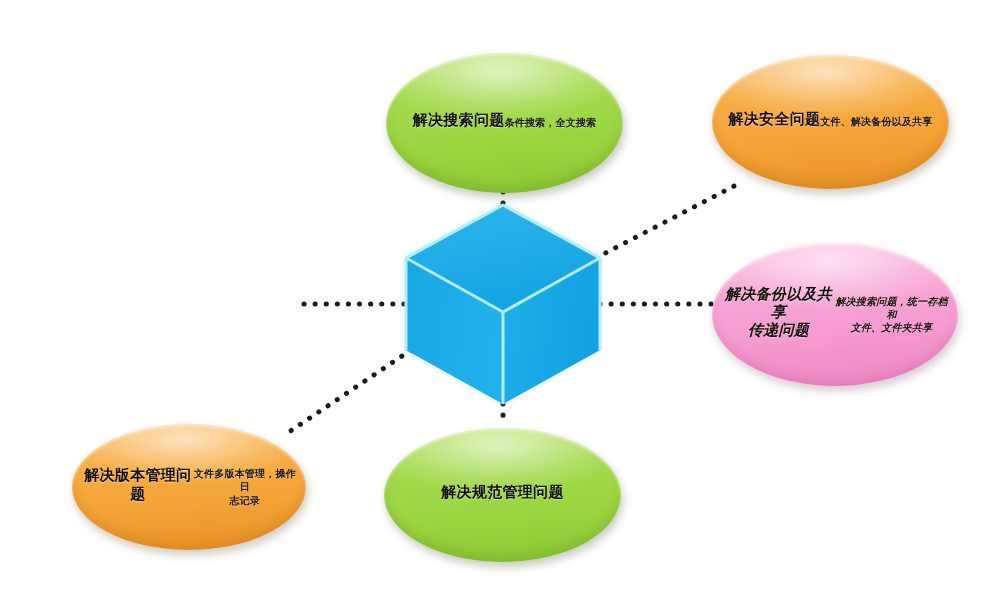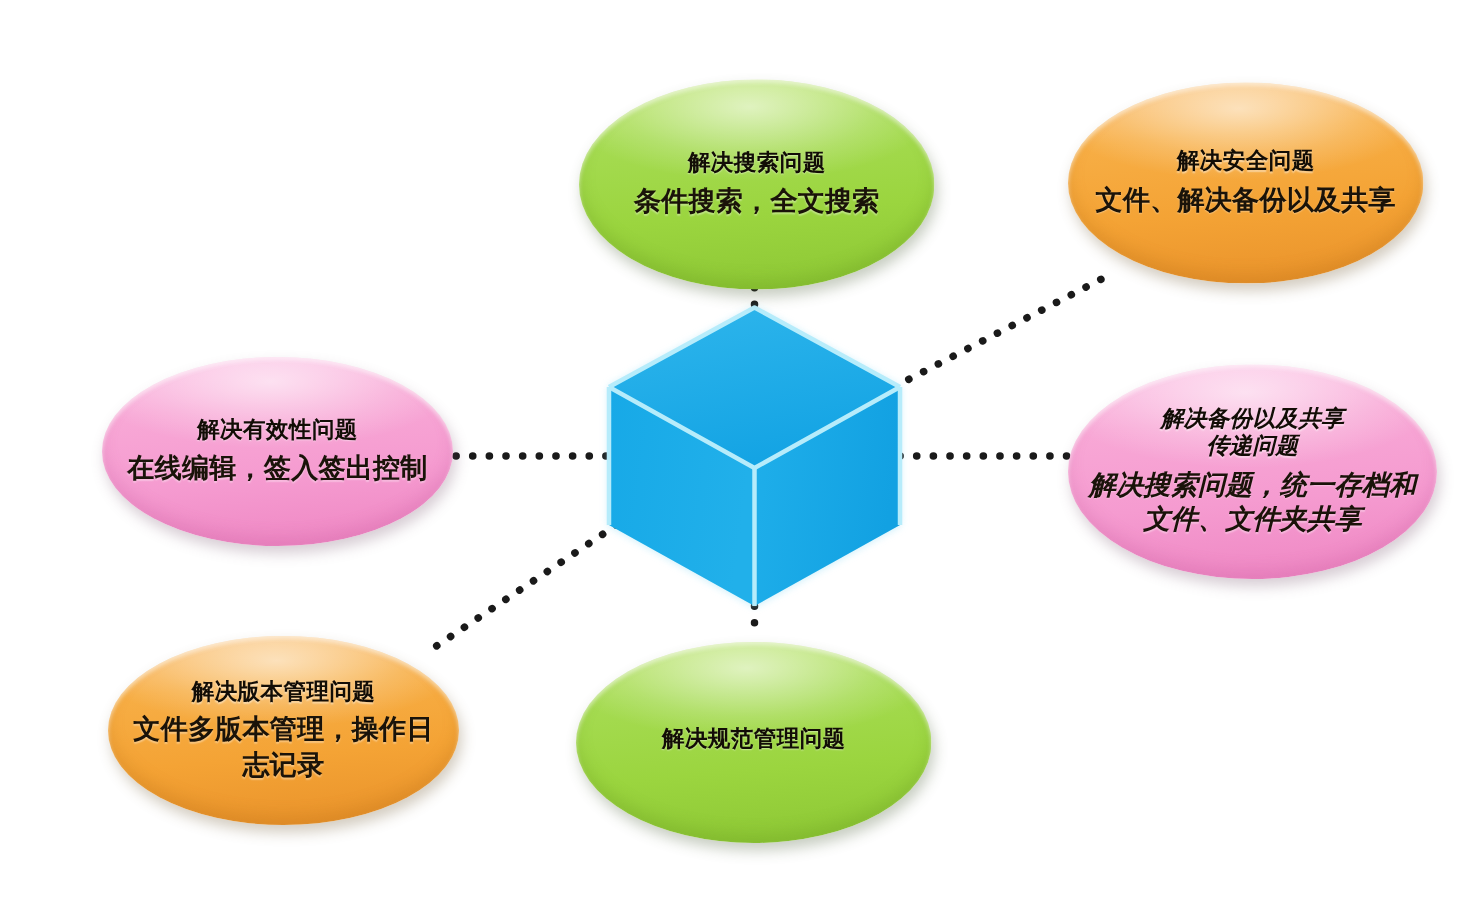--- a/index.html
+++ b/index.html
@@ -31,42 +31,42 @@
     left: 0;
     top: 0;
     width: 985px;
     height: 606px;
     pointer-events: none;
   }
 
   .node {
     position: absolute;
     display: flex;
-    flex-direction: column;
+    flex-direction: row;
     align-items: center;
     justify-content: center;
     box-sizing: border-box;
     border-radius: 50%;
     text-align: center;
     padding: 4px 10px;
     overflow: hidden;
   }
 
   .node .title {
     font-weight: bold;
     font-size: 15px;
     line-height: 1.22;
     color: #120d06;
     letter-spacing: 0.3px;
     text-shadow: 0 1px 1px rgba(255,255,255,0.45);
     margin-bottom: 5px;
     white-space: pre-line;
   }
   .node .subtitle {
-    font-size: 18px;
+    font-size: 10px;
     line-height: 1.32;
     font-weight: bold;
     color: #1a1309;
     letter-spacing: 0.2px;
     text-shadow: 0 1px 1px rgba(255,255,255,0.35);
     white-space: pre-line;
   }
 
   
   .node.green {
@@ -175,24 +175,20 @@
     <div class="subtitle">文件、解决备份以及共享</div>
   </div>
 
   <div class="node pink" id="node-backup">
     <div class="title">解决备份以及共享
 传递问题</div>
     <div class="subtitle">解决搜索问题，统一存档和
 文件、文件夹共享</div>
   </div>
 
-  <div class="node pink" id="node-validity">
-    <div class="title">解决有效性问题</div>
-    <div class="subtitle">在线编辑，签入签出控制</div>
-  </div>
 
   <div class="node orange" id="node-version">
     <div class="title">解决版本管理问题</div>
     <div class="subtitle">文件多版本管理，操作日
 志记录</div>
   </div>
 
   <div class="node green" id="node-standard">
     <div class="title">解决规范管理问题</div>
   </div>

